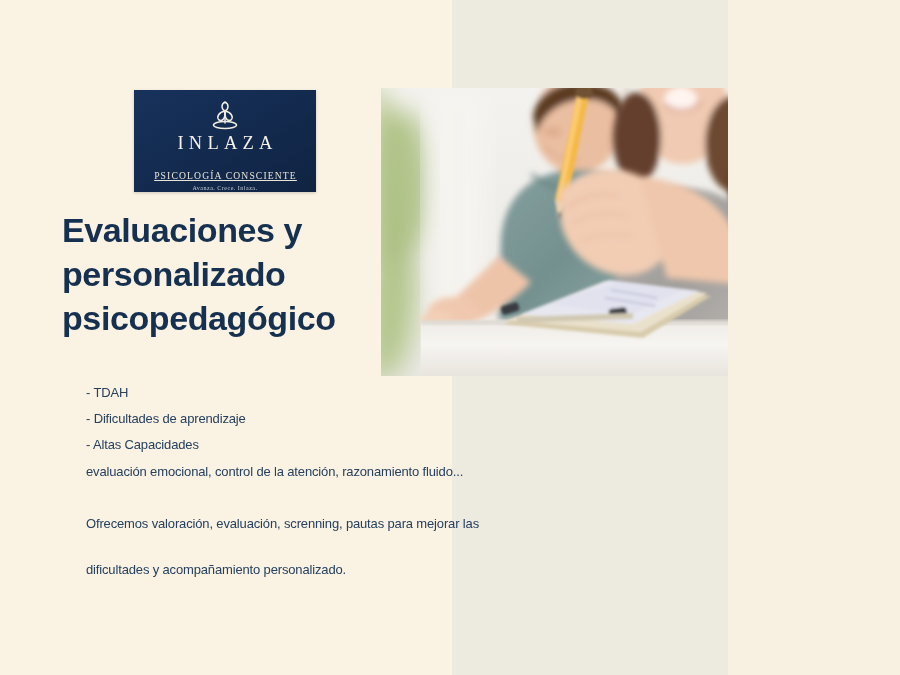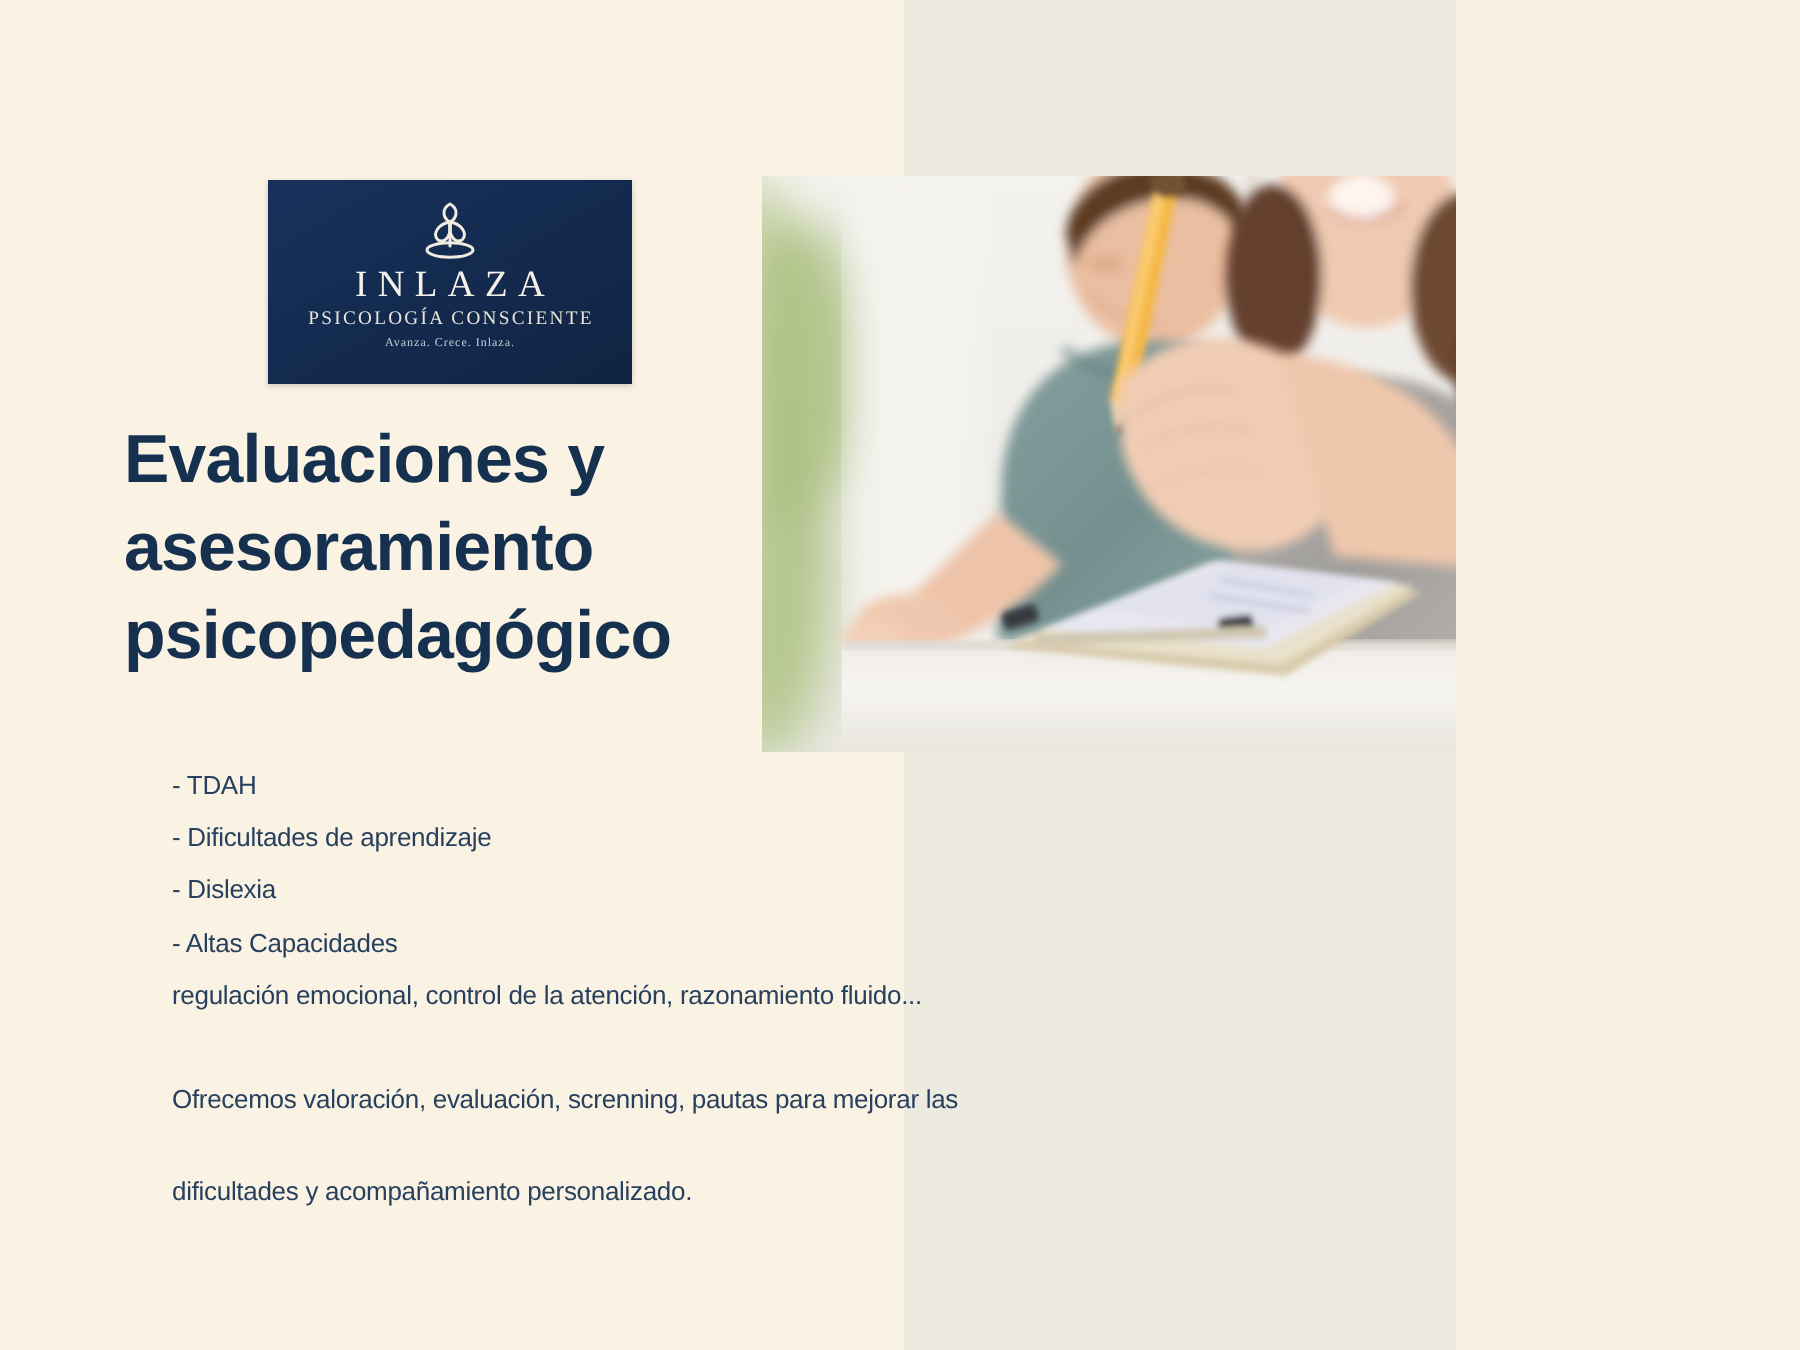--- a/index.html
+++ b/index.html
@@ -64,23 +64,24 @@
     letter-spacing: 5.2px;
     margin-top: 1px;
     text-indent: 5px;
     line-height: 1;
   }
   .logo-sub {
     color: #e8e4d8;
     font-family: "Liberation Serif", serif;
     font-size: 9.6px;
     letter-spacing: 1.15px;
-    margin-top: 2px;
+    margin-top: 18px;
     text-indent: 1px;
     line-height: 1;
+    text-decoration: underline;
   }
   .logo-tag {
     color: #c3cbd8;
     font-family: "Liberation Serif", serif;
     font-size: 6px;
     letter-spacing: 0.5px;
     margin-top: 5px;
     line-height: 1;
   }
 
@@ -271,30 +272,29 @@
         <ellipse cx="20" cy="26" rx="11.5" ry="3.6"></ellipse>
       </g>
     </svg>
     <div class="logo-name">INLAZA</div>
     <div class="logo-sub">PSICOLOGÍA CONSCIENTE</div>
     <div class="logo-tag">Avanza. Crece. Inlaza.</div>
   </div>
 
   <div class="headline">
     <span class="hl-line">Evaluaciones y</span>
-    <span class="hl-line">asesoramiento</span>
+    <span class="hl-line">personalizado</span>
     <span class="hl-line">psicopedagógico</span>
   </div>
 
   <div class="body-block">
     <span class="bullet-line">- TDAH</span>
     <span class="bullet-line">- Dificultades de aprendizaje</span>
-    <span class="bullet-line">- Dislexia</span>
     <span class="bullet-line">- Altas Capacidades</span>
-    <span class="wrap-line">regulación emocional, control de la atención, razonamiento fluido...</span>
+    <span class="wrap-line">evaluación emocional, control de la atención, razonamiento fluido...</span>
 
     <div class="closing">
       <span class="closing-line">Ofrecemos valoración, evaluación, screnning, pautas para mejorar las</span>
       <span class="closing-line">dificultades y acompañamiento personalizado.</span>
     </div>
   </div>
 
 </div>
 
 </body></html>

